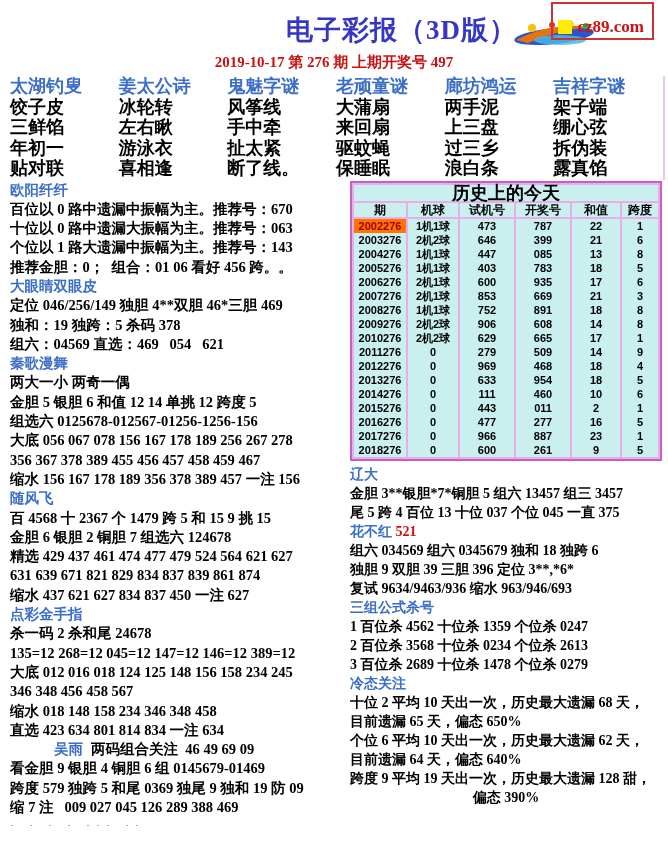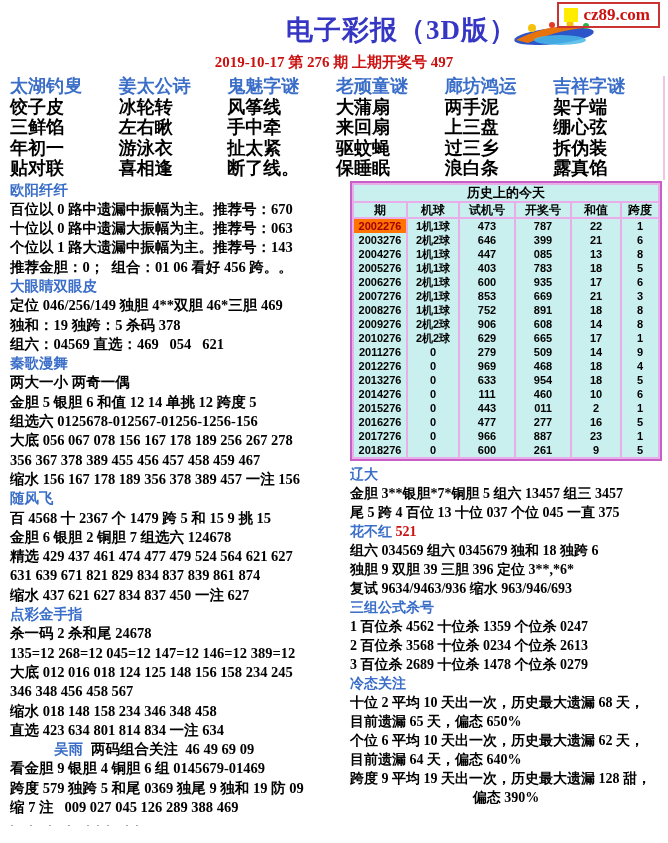--- a/index.html
+++ b/index.html
@@ -8,22 +8,22 @@
     font-family:"Liberation Serif","DejaVu Serif",serif;font-weight:bold;color:#000;
   }
   
   .hdr{position:relative;height:52px;}
   .main-title{
     position:absolute;left:286px;top:12px;font-size:27px;letter-spacing:1px;
     color:var(--title-blue,#3636c4);white-space:nowrap;
   }
   .logo{position:absolute;left:508px;top:16px;}
   .cz-box{
-    position:absolute;top:2px;right:8px;display:flex;align-items:center;gap:5px;
-    border:2px solid #cc3333;padding:1px 8px 1px 5px;color:var(--red,#cc1111);
+    position:absolute;top:2px;right:14px;display:flex;align-items:center;gap:5px;
+    border:2px solid #cc3333;padding:13px 8px 1px 5px;color:var(--red,#cc1111);
     font-size:17px;text-decoration:none;
   }
   .cz-sq{width:14px;height:14px;background:#ffec00;display:inline-block;}
   .date-line{
     text-align:center;color:var(--red,#cc1111);font-size:15px;height:22px;line-height:20px;
   }
   
   .riddles{
     display:grid;grid-template-columns:repeat(6,1fr);
     padding:2px 6px 0 10px;font-size:18px;line-height:20.5px;
@@ -43,21 +43,21 @@
   .center-line{text-align:center;white-space:pre;}
   .truncated{height:9px;overflow:hidden;opacity:.45;font-size:12px;letter-spacing:6px;}
   
   .h-table{
     background:#e9aee9;border:2px solid var(--table-border,#c75fc7);
     padding:2px;display:flex;flex-direction:column;gap:2px;
     font-size:11px;font-family:"Liberation Sans","DejaVu Sans",sans-serif;font-weight:bold;
   }
   .t-title{
     background:var(--cell-bg,#c9f0ee);text-align:center;height:16px;line-height:16px;
-    font-size:13px;font-family:"Liberation Serif","DejaVu Serif",serif;
+    font-size:18px;font-family:"Liberation Serif","DejaVu Serif",serif;
   }
   .t-grid{display:grid;grid-template-columns:52px 50px 54px 54px 48px 1fr;gap:2px;}
   .t-cell{
     background:var(--cell-bg,#c9f0ee);text-align:center;height:14px;line-height:14px;overflow:hidden;
   }
   .t-head .t-cell{font-size:12px;}
   .t-rows{display:flex;flex-direction:column;gap:0;}
   .t-row{display:grid;grid-template-columns:52px 50px 54px 54px 48px 1fr;gap:2px;}
   .t-rows > .t-row:first-of-type .t-cell:first-child{
     background:var(--highlight-bg,#ff7300);color:var(--highlight-text,#a00000);

